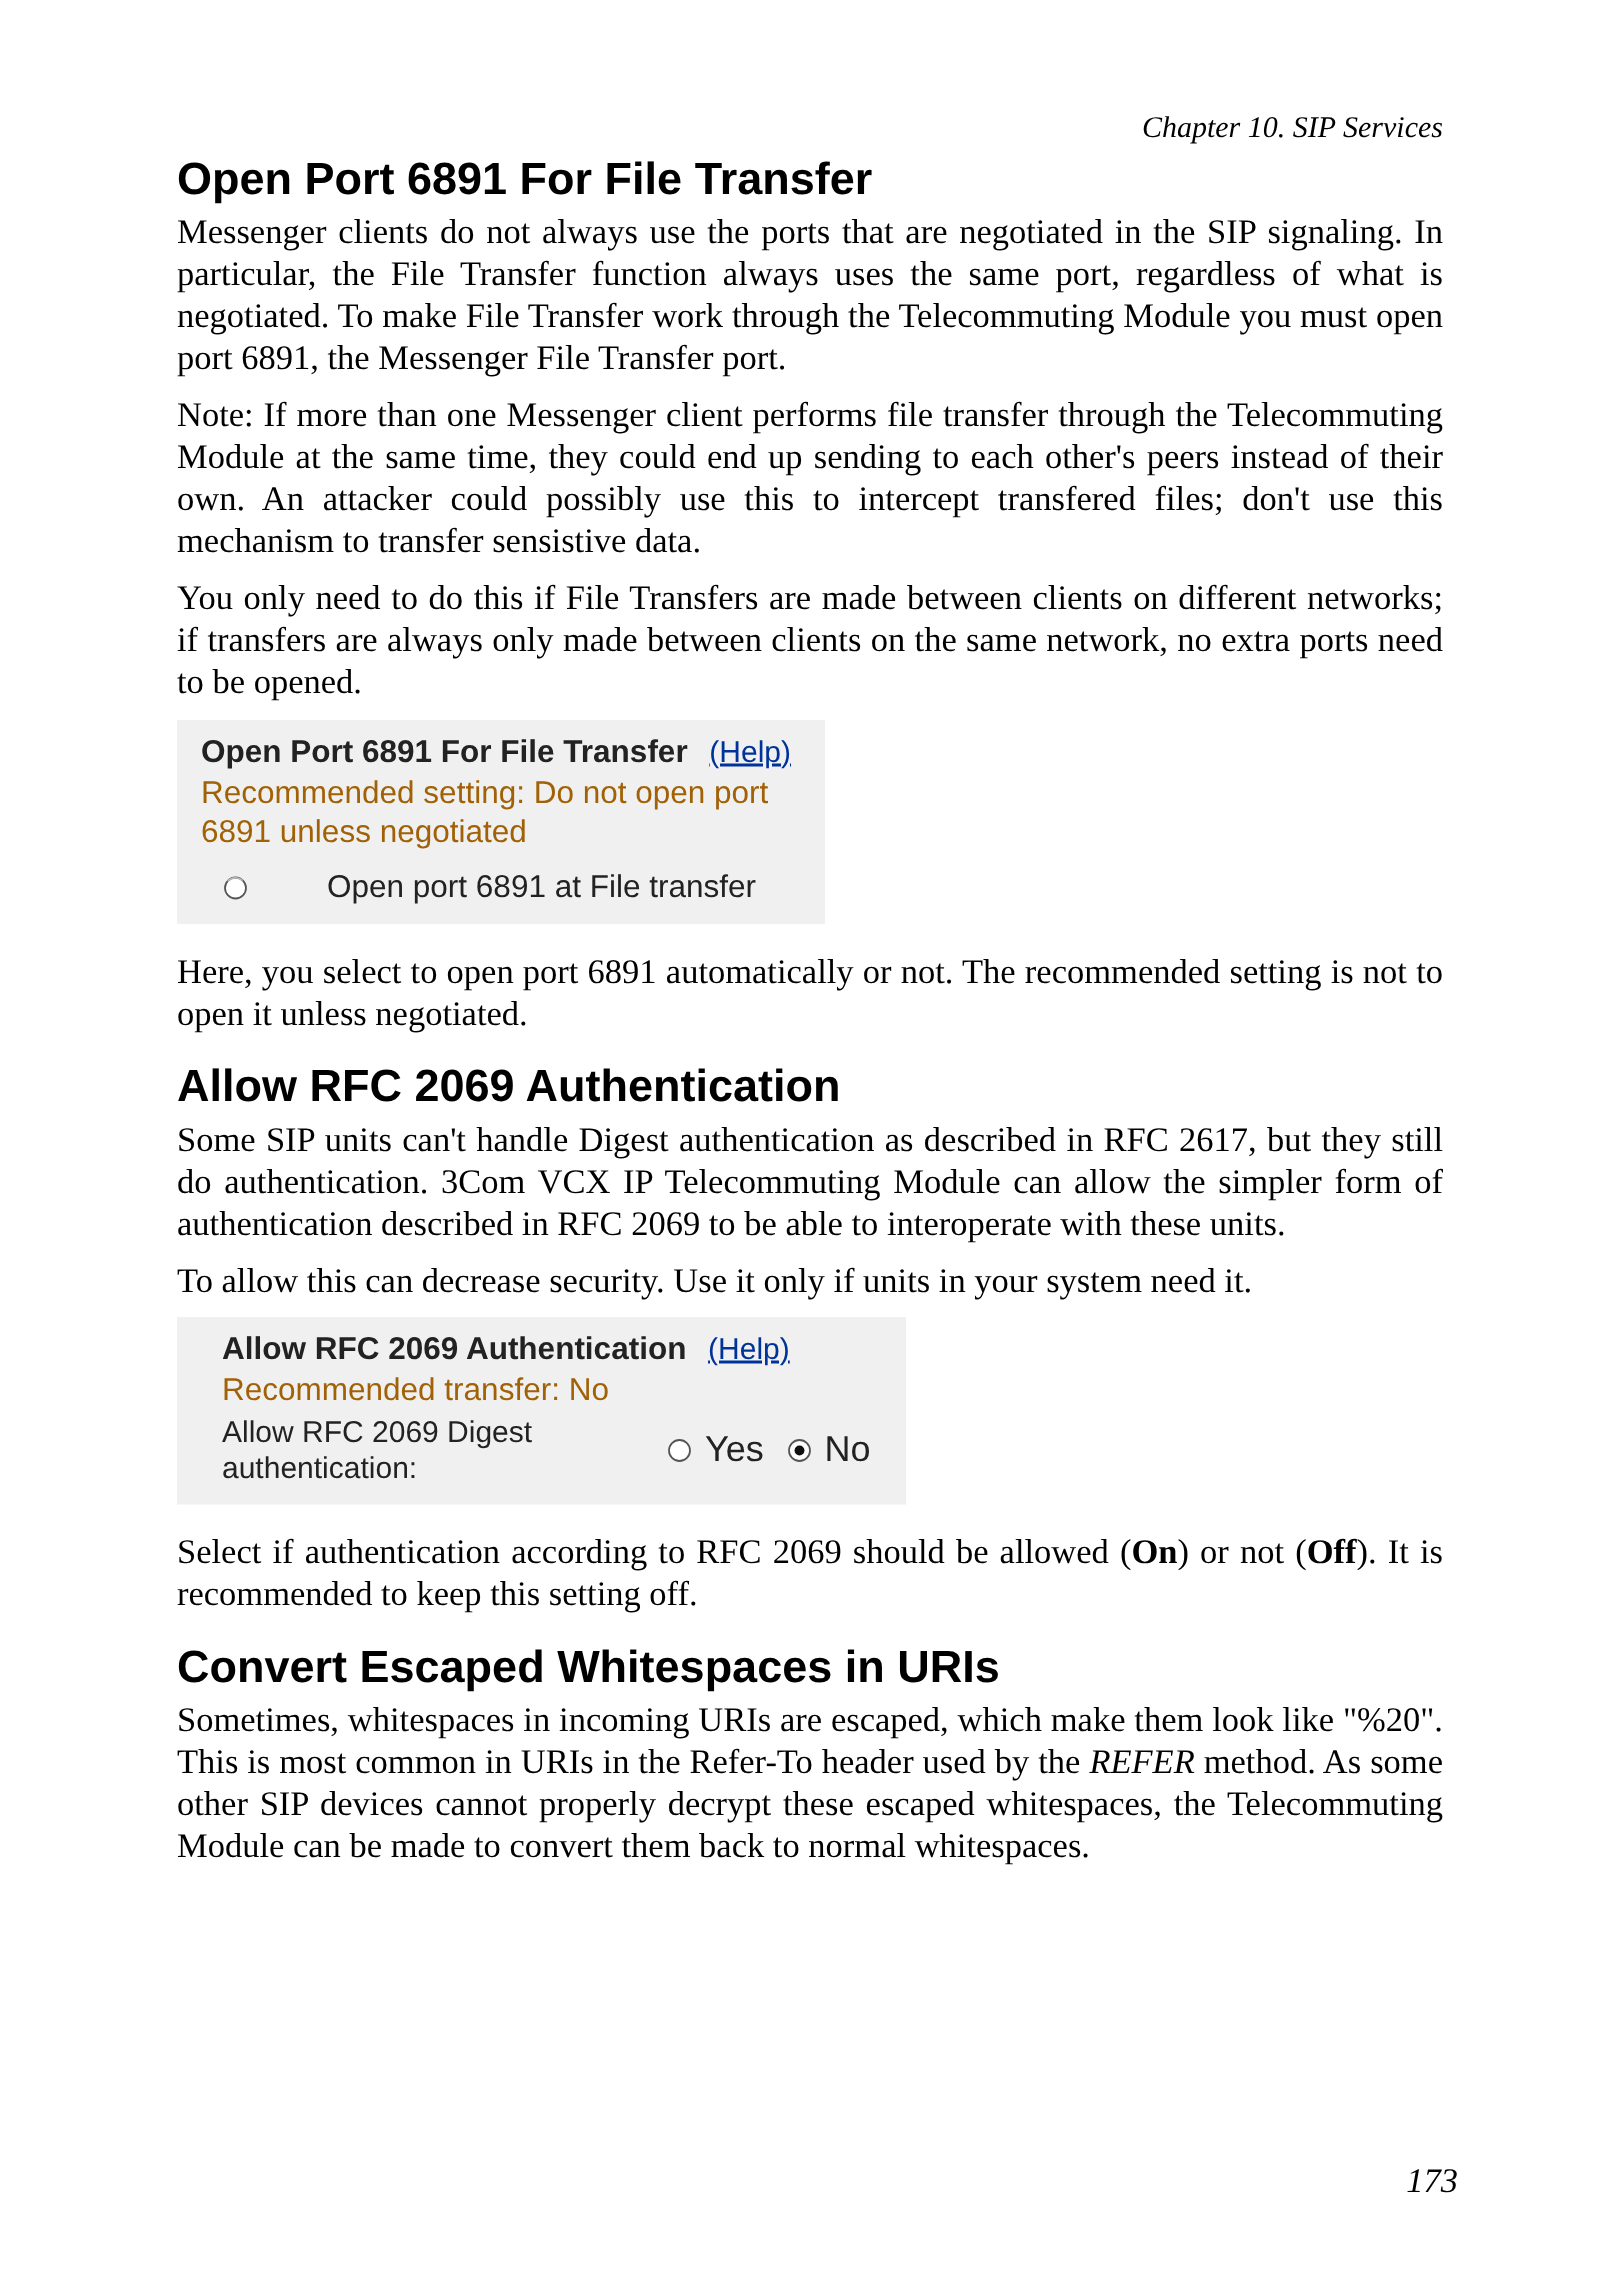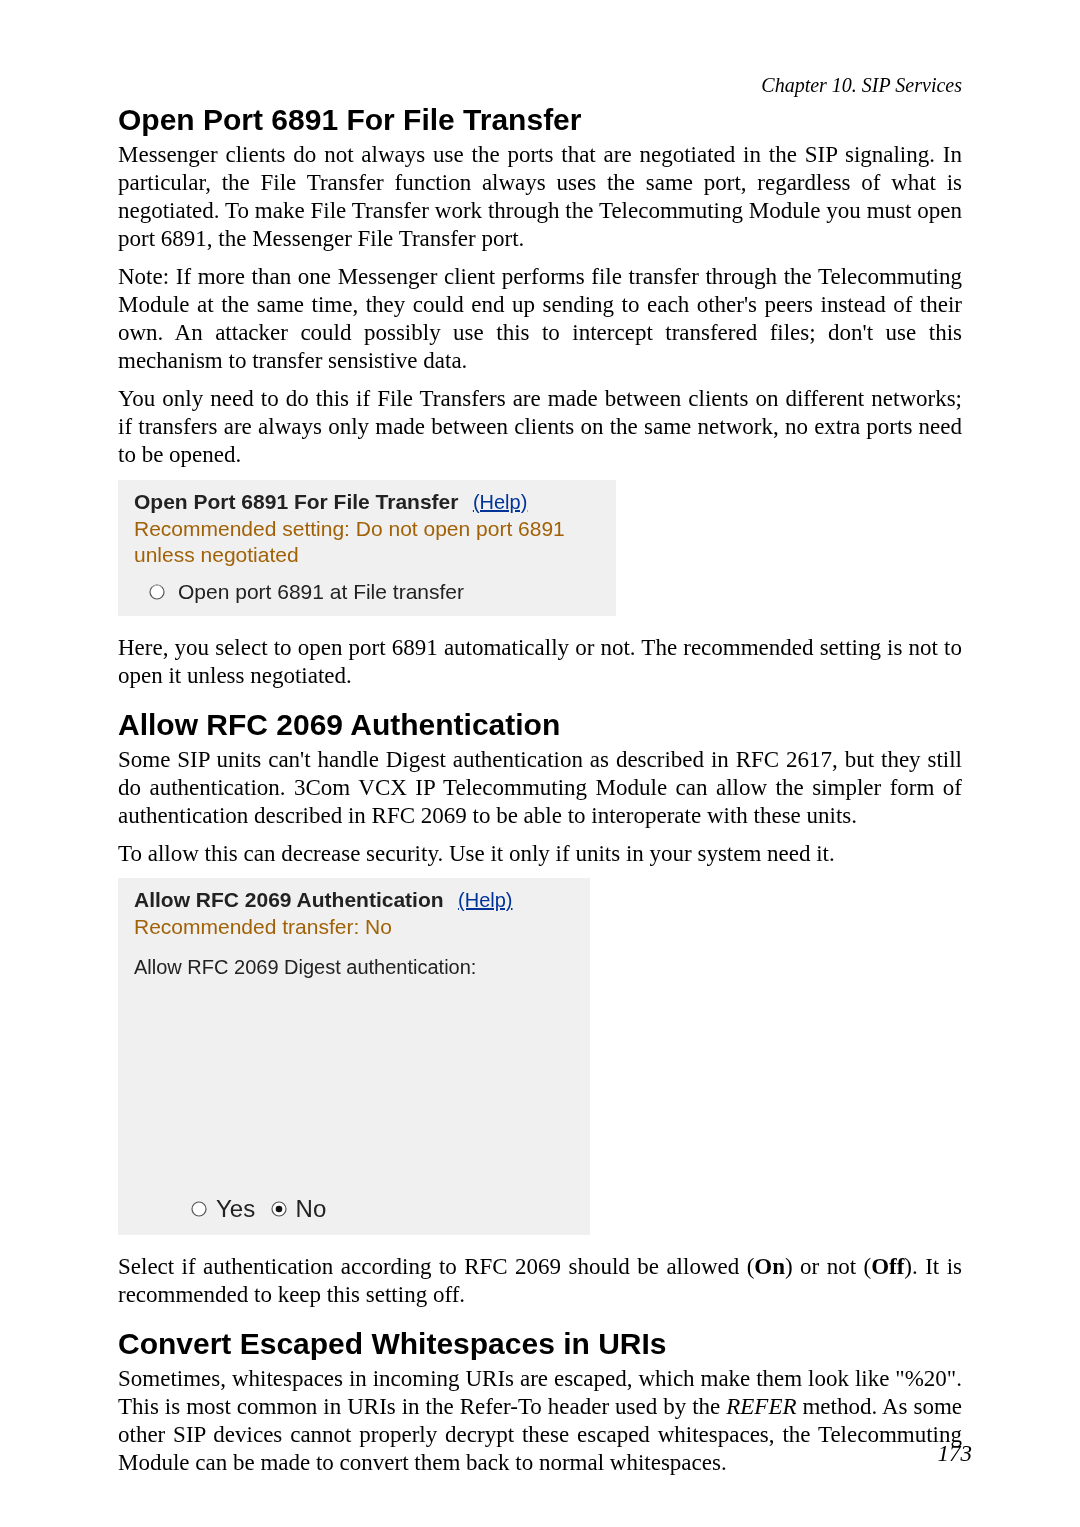--- a/index.html
+++ b/index.html
@@ -65,42 +65,43 @@
     margin-top: 2px;
     line-height: 1.25;
   }
   .radio-row {
     display: flex;
     align-items: center;
     font-size: 21px;
     color: #222;
     margin-top: 12px;
     margin-left: 14px;
+    gap: 40px;
   }
   .radio-glyph {
     display: inline-block;
     width: 18px;
     height: 18px;
     margin-right: 12px;
     flex-shrink: 0;
   }
   .radio-glyph svg { display:block; }
   .inline-radio {
     display: inline-flex;
     align-items: center;
     font-size: 24px;
     color: #222;
     margin-right: 10px;
   }
   .inline-radio .radio-glyph { margin-right: 8px; }
-  .flex-row { display:flex; margin-top:14px;flex-direction:column; }
+  .flex-row { display:flex; align-items:center; margin-top:2px; }
   .flex-left { flex: 0 0 240px; font-size:20px; color:#222; line-height:1.2; }
   .flex-right { flex:1; text-align:left; padding-left:56px; }
-  .card-a { width: 498px; }
-  .card-b { width: 472px; }
+  .card-a { width: 432px; }
+  .card-b { width: 472px; padding-left: 14px; }
   .page-num {
     position: absolute;
     bottom: 60px;
     right: 108px;
     font-style: italic;
     font-size: 23px;
   }
 </style>
 </head>
 <body>

